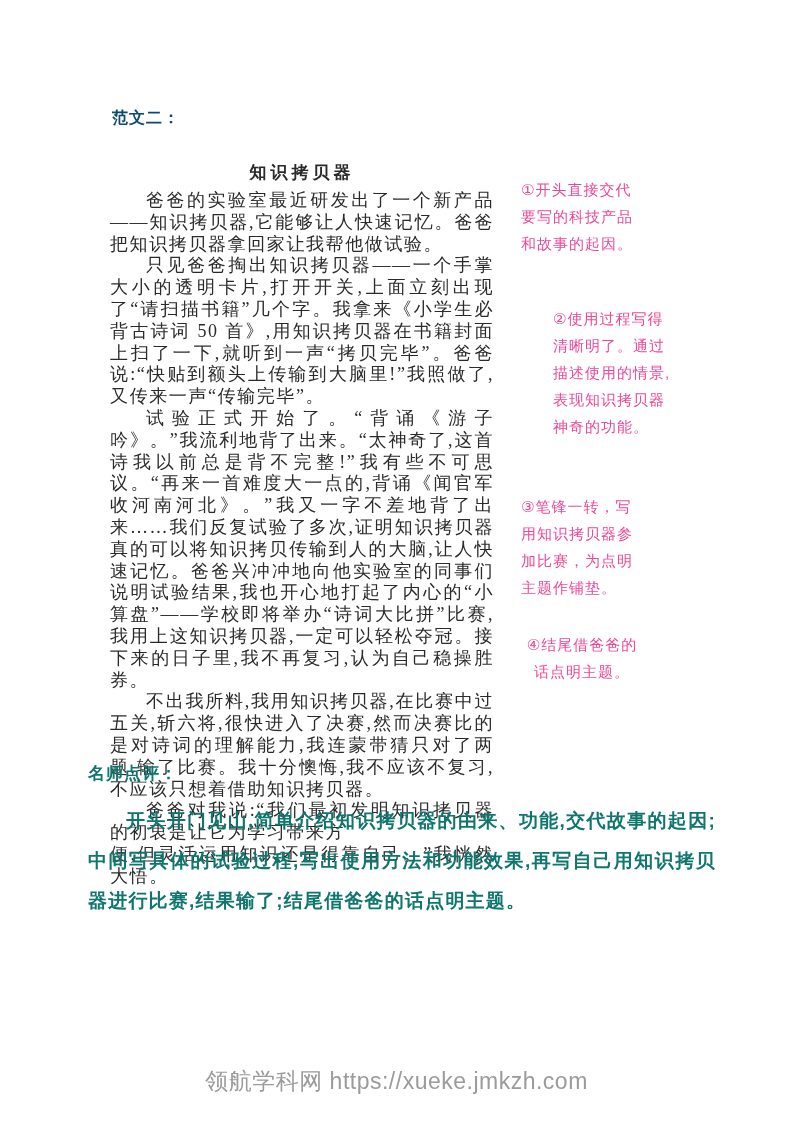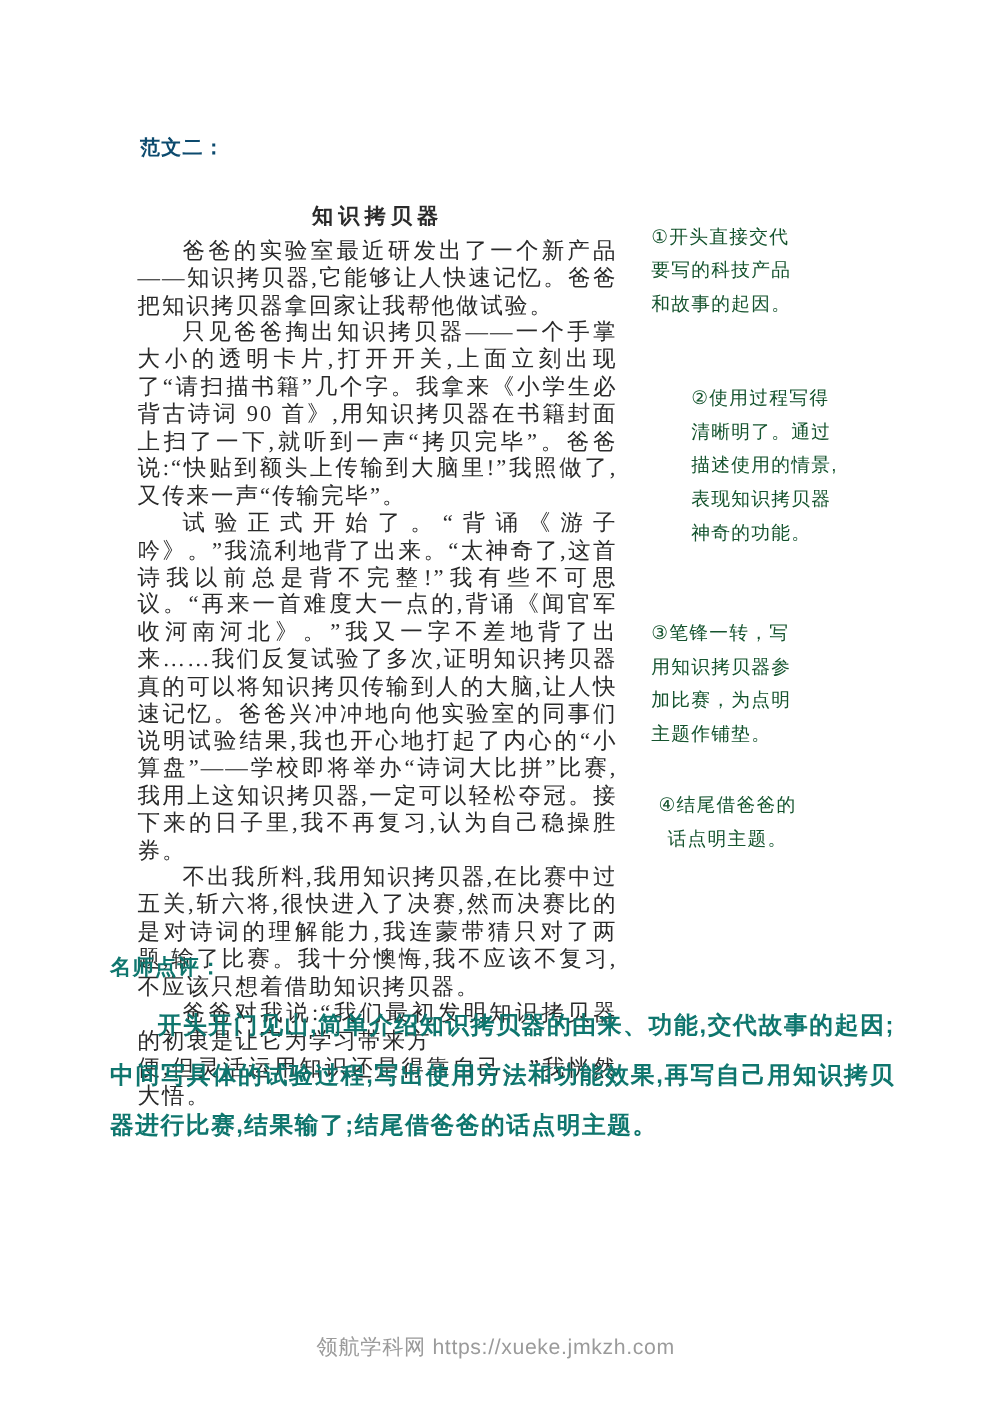--- a/index.html
+++ b/index.html
@@ -51,21 +51,21 @@
     white-space: pre-line;
   }
   .ann {
     position: absolute;
     left: 521px;
     width: 122px;
     font-family: "Liberation Sans", "DejaVu Sans", sans-serif;
     font-size: 15px;
     line-height: 27px;
     letter-spacing: 1px;
-    color: #14532d;
+    color: #ec4899;
   }
   .ann-1 { top: 176px; }
   .ann-2 { top: 305px; margin-left: 32px; }
   .ann-3 { top: 493px; }
   .ann-4 { top: 631px; text-align: center; }
   .review {
     position: absolute;
     left: 88px;
     top: 762px;
     width: 628px;
@@ -86,36 +86,36 @@
     text-align: justify;
     text-indent: 2em;
   }
   .footer {
     position: absolute;
     left: 0;
     right: 0;
     top: 1066px;
     text-align: center;
     font-family: "Liberation Sans", "DejaVu Sans", sans-serif;
-    font-size: 17px;
+    font-size: 23px;
     letter-spacing: 0.5px;
     color: #9b9b9b;
   }
 </style>
 </head>
 <body>
 
 <div class="page">
 
   <div class="doc-label">范文二：</div>
 
   <div class="essay">
     <div class="essay-title">知识拷贝器</div>
     <p class="essay-para">爸爸的实验室最近研发出了一个新产品——知识拷贝器,它能够让人快速记忆。爸爸把知识拷贝器拿回家让我帮他做试验。</p>
-    <p class="essay-para">只见爸爸掏出知识拷贝器——一个手掌大小的透明卡片,打开开关,上面立刻出现了“请扫描书籍”几个字。我拿来《小学生必背古诗词 90 首》,用知识拷贝器在书籍封面上扫了一下,就听到一声“拷贝完毕”。爸爸说:“快贴到额头上传输到大脑里!”我照做了,又传来一声“传输完毕”。</p>
+    <p class="essay-para">只见爸爸掏出知识拷贝器——一个手掌大小的透明卡片,打开开关,上面立刻出现了“请扫描书籍”几个字。我拿来《小学生必背古诗词 50 首》,用知识拷贝器在书籍封面上扫了一下,就听到一声“拷贝完毕”。爸爸说:“快贴到额头上传输到大脑里!”我照做了,又传来一声“传输完毕”。</p>
     <p class="essay-para">试验正式开始了。“背诵《游子吟》。”我流利地背了出来。“太神奇了,这首诗我以前总是背不完整!”我有些不可思议。“再来一首难度大一点的,背诵《闻官军收河南河北》。”我又一字不差地背了出来……我们反复试验了多次,证明知识拷贝器真的可以将知识拷贝传输到人的大脑,让人快速记忆。爸爸兴冲冲地向他实验室的同事们说明试验结果,我也开心地打起了内心的“小算盘”——学校即将举办“诗词大比拼”比赛,我用上这知识拷贝器,一定可以轻松夺冠。接下来的日子里,我不再复习,认为自己稳操胜券。</p>
     <p class="essay-para">不出我所料,我用知识拷贝器,在比赛中过五关,斩六将,很快进入了决赛,然而决赛比的是对诗词的理解能力,我连蒙带猜只对了两题,输了比赛。我十分懊悔,我不应该不复习,不应该只想着借助知识拷贝器。</p>
     <p class="essay-para">爸爸对我说:“我们最初发明知识拷贝器的初衷是让它为学习带来方
 便,但灵活运用知识还是得靠自己。”我恍然大悟。</p>
   </div>
 
   <div class="ann ann-1">①开头直接交代要写的科技产品和故事的起因。</div>
   <div class="ann ann-2">②使用过程写得清晰明了。通过描述使用的情景,表现知识拷贝器神奇的功能。</div>
   <div class="ann ann-3">③笔锋一转，写用知识拷贝器参加比赛，为点明主题作铺垫。</div>
   <div class="ann ann-4">④结尾借爸爸的话点明主题。</div>

